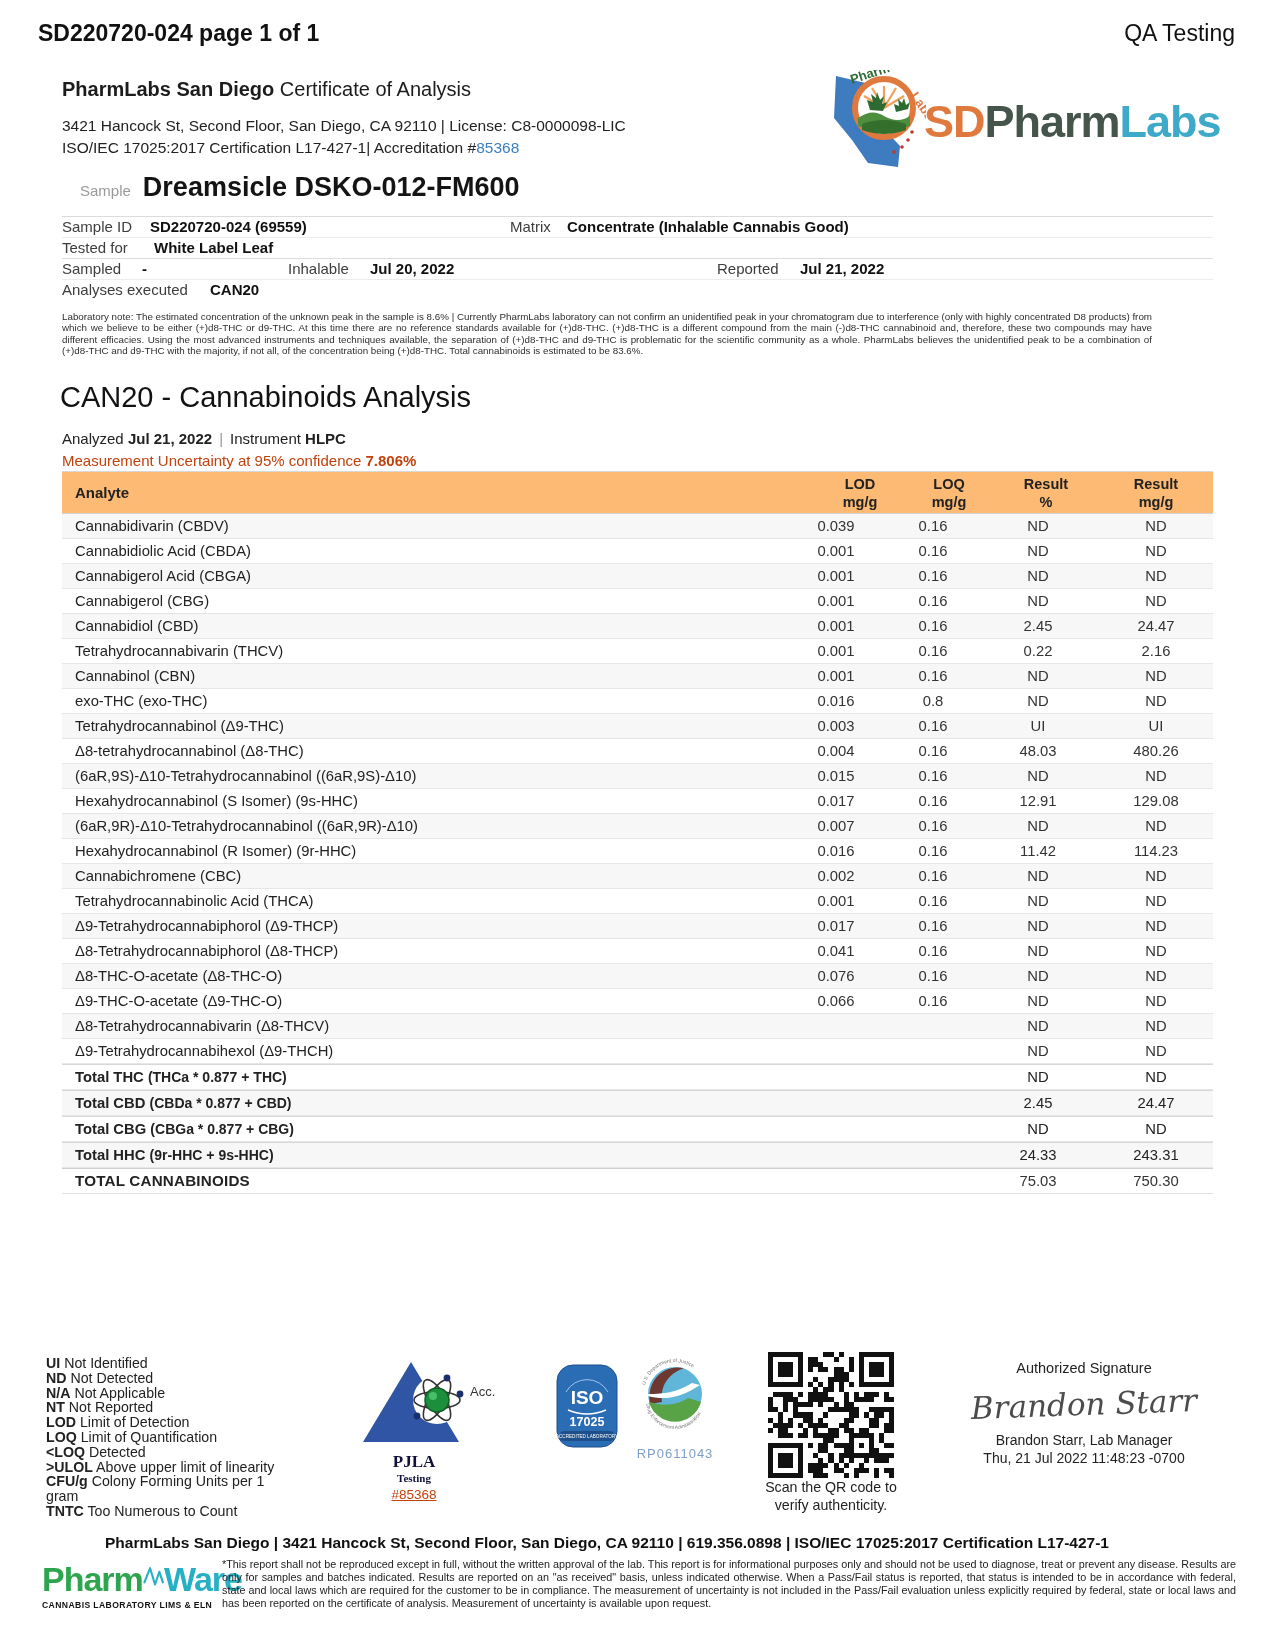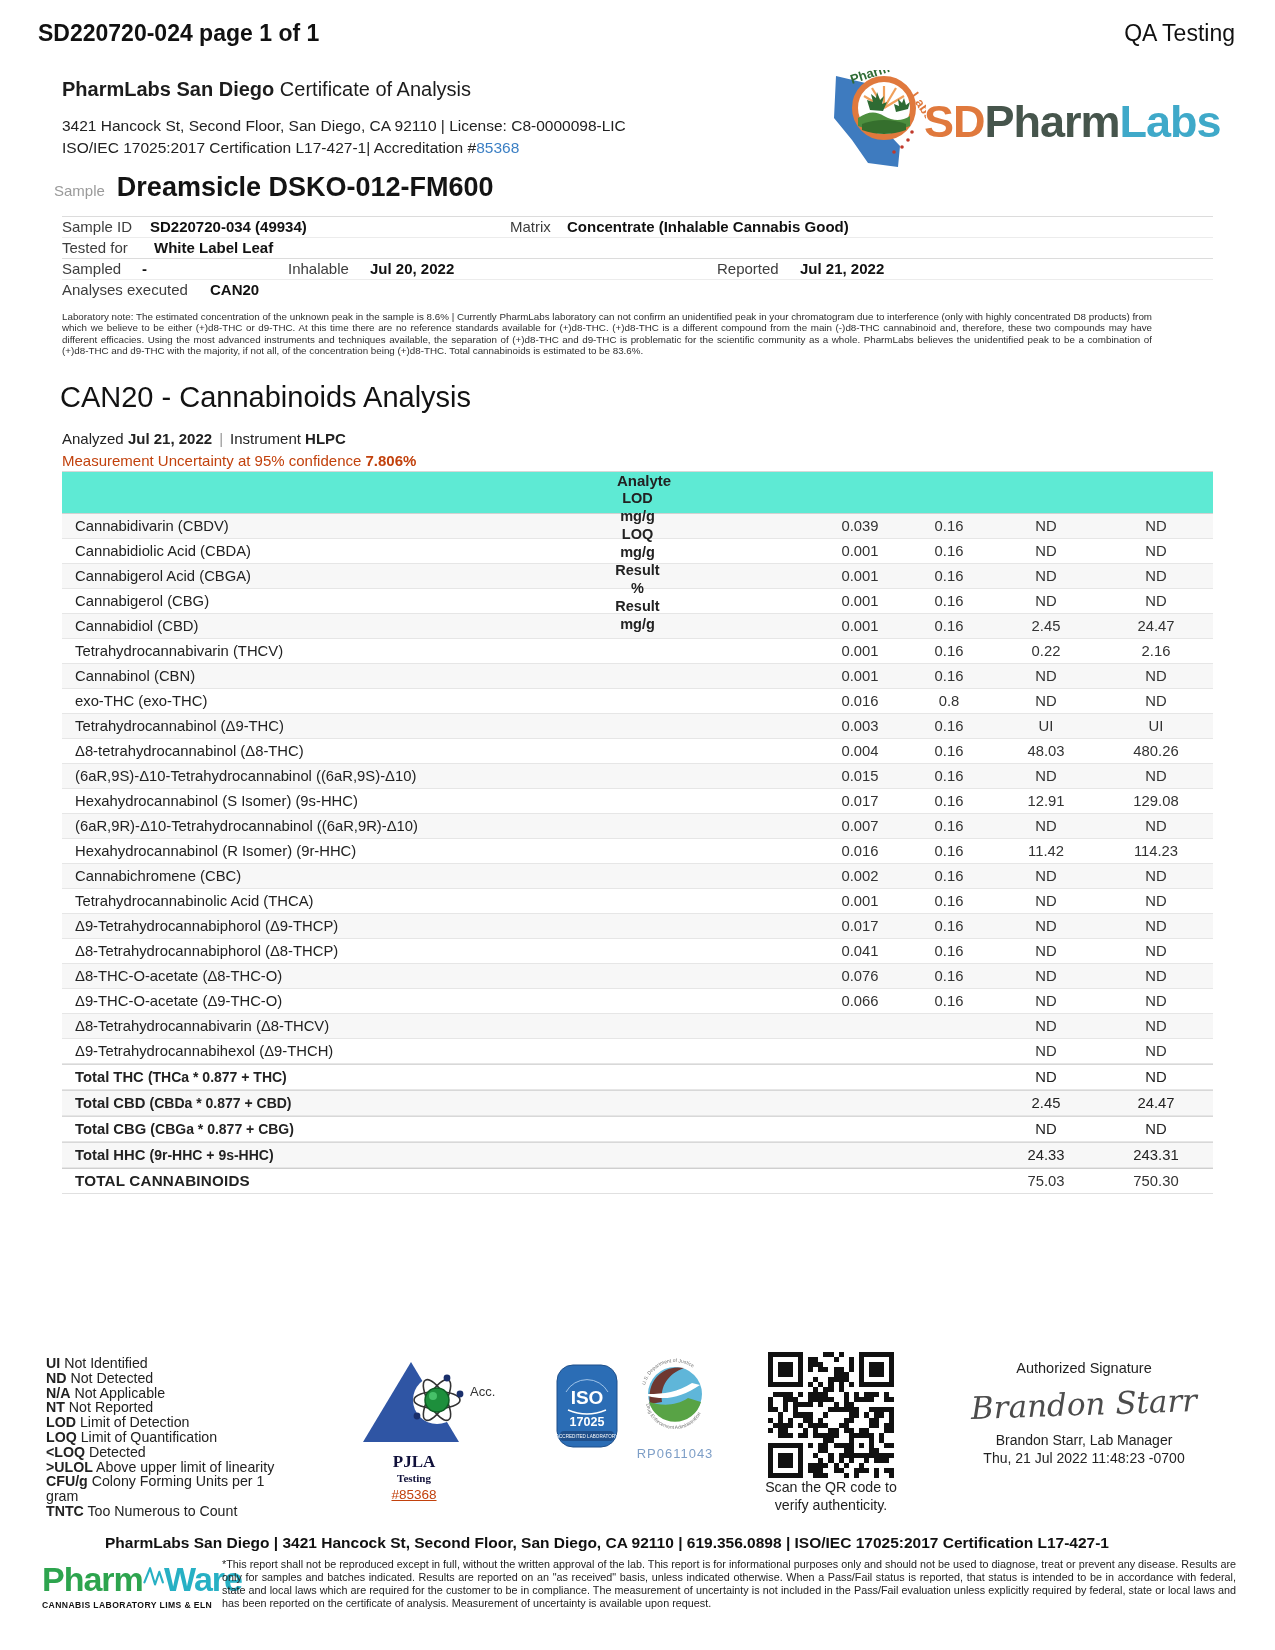--- a/index.html
+++ b/index.html
@@ -16,21 +16,21 @@
   .lab-title b{font-weight:700;}
   .lab-addr{position:absolute;left:62px;top:115px;font-size:15.5px;line-height:22px;color:#222;}
   .accr-num{color:#3b7fc4;}
 
   
   .brand{position:absolute;left:822px;top:70px;width:350px;height:105px;}
   .brand-text{position:absolute;left:102px;top:26px;font-size:45px;font-weight:700;letter-spacing:-1px;white-space:nowrap;}
   .bt-sd{color:#e0793d;} .bt-pharm{color:#46554c;} .bt-labs{color:#3fa9c9;}
 
   
-  .sample-line{position:absolute;left:54px;top:172px;display:flex;align-items:baseline;gap:12px;}
+  .sample-line{position:absolute;left:80px;top:172px;display:flex;align-items:baseline;gap:12px;}
   .sample-label{font-size:15px;color:#9a9a9a;}
   .sample-name{font-size:27px;font-weight:700;color:#141414;}
 
   
   .info{position:absolute;left:62px;top:216px;width:1151px;font-size:15px;}
   .info-row{position:relative;height:20px;line-height:20px;}
   .info-row.b1{border-top:1px solid #dcdcdc;}
   .info-row.b2{border-top:1px solid #ececec;}
   .ilabel{color:#3d3d3d;} .ival{font-weight:700;color:#111;}
   .pos{position:absolute;top:0;white-space:nowrap;}
@@ -42,28 +42,28 @@
   
   .section-title{position:absolute;left:60px;top:381px;font-size:29px;font-weight:500;color:#121212;}
   .analyzed-line{position:absolute;left:62px;top:430px;font-size:15px;color:#222;}
   .analyzed-line b{font-weight:700;}
   .sep-pipe{color:#999;padding:0 7px;}
   .mu-line{position:absolute;left:62px;top:452px;font-size:15px;color:#c2410c;}
   .mu-line b{font-weight:700;}
 
   
   .can-table{position:absolute;left:62px;top:471px;width:1151px;}
-  .t-header{display:flex;background:#5eead4;border-top:1px solid #d8d8d8;border-bottom:1px solid #d2d2d2;
-            height:41px;align-items:center;flex-direction:column;}
+  .t-header{display:flex;background:#fdba74;border-top:1px solid #d8d8d8;border-bottom:1px solid #d2d2d2;
+            height:41px;align-items:center;}
   .t-header .c-analyte{font-weight:600;font-size:15px;color:#222;}
   .hcol{display:flex;flex-direction:column;justify-content:center;text-align:center;font-weight:600;
         font-size:14.5px;line-height:18px;color:#222;}
   .c-analyte{flex:1 1 auto;padding-left:13px;text-align:left;}
   .c-lod{width:90px;} .c-loq{width:88px;} .c-pct{width:106px;} .c-mg{width:114px;}
-  .t-row{display:flex;height:24px;line-height:24px;border-bottom:1px solid #e6e6e6;font-size:14.8px;}
+  .t-row{display:flex;height:24px;line-height:24px;border-bottom:1px solid #e6e6e6;font-size:14.8px;gap:8px;}
   .t-row.shade{background:#f7f7f7;}
   .t-row .c-analyte{color:#222;white-space:nowrap;overflow:hidden;}
   .t-row .num{text-align:center;color:#333;}
   .val-nd{color:#35806d;font-weight:500;}
   .val-num{color:#3f4b9c;font-weight:500;}
   .t-row.total{border-top:1px solid #d8d8d8;}
   .t-row.total .c-analyte{font-weight:700;}
   .t-row.total .formula{font-size:14px;font-weight:700;}
   .t-row.total .num{color:#222;font-weight:400;}
   .t-row.grand .c-analyte{font-weight:700;font-size:15.2px;letter-spacing:.2px;}
@@ -160,21 +160,21 @@
   </div>
 
   <div class="sample-line">
     <span class="sample-label">Sample</span>
     <span class="sample-name">Dreamsicle DSKO-012-FM600</span>
   </div>
 
   <div class="info">
     <div class="info-row b1">
       <span class="pos ilabel" style="left:0">Sample ID</span>
-      <span class="pos ival" style="left:88px">SD220720-034 (49934)</span>
+      <span class="pos ival" style="left:88px">SD220720-024 (69559)</span>
       <span class="pos ilabel" style="left:448px">Matrix</span>
       <span class="pos ival" style="left:505px">Concentrate (Inhalable Cannabis Good)</span>
     </div>
     <div class="info-row b2">
       <span class="pos ilabel" style="left:0">Tested for</span>
       <span class="pos ival" style="left:92px">White Label Leaf</span>
     </div>
     <div class="info-row b1">
       <span class="pos ilabel" style="left:0">Sampled</span>
       <span class="pos ival" style="left:80px">-</span>

